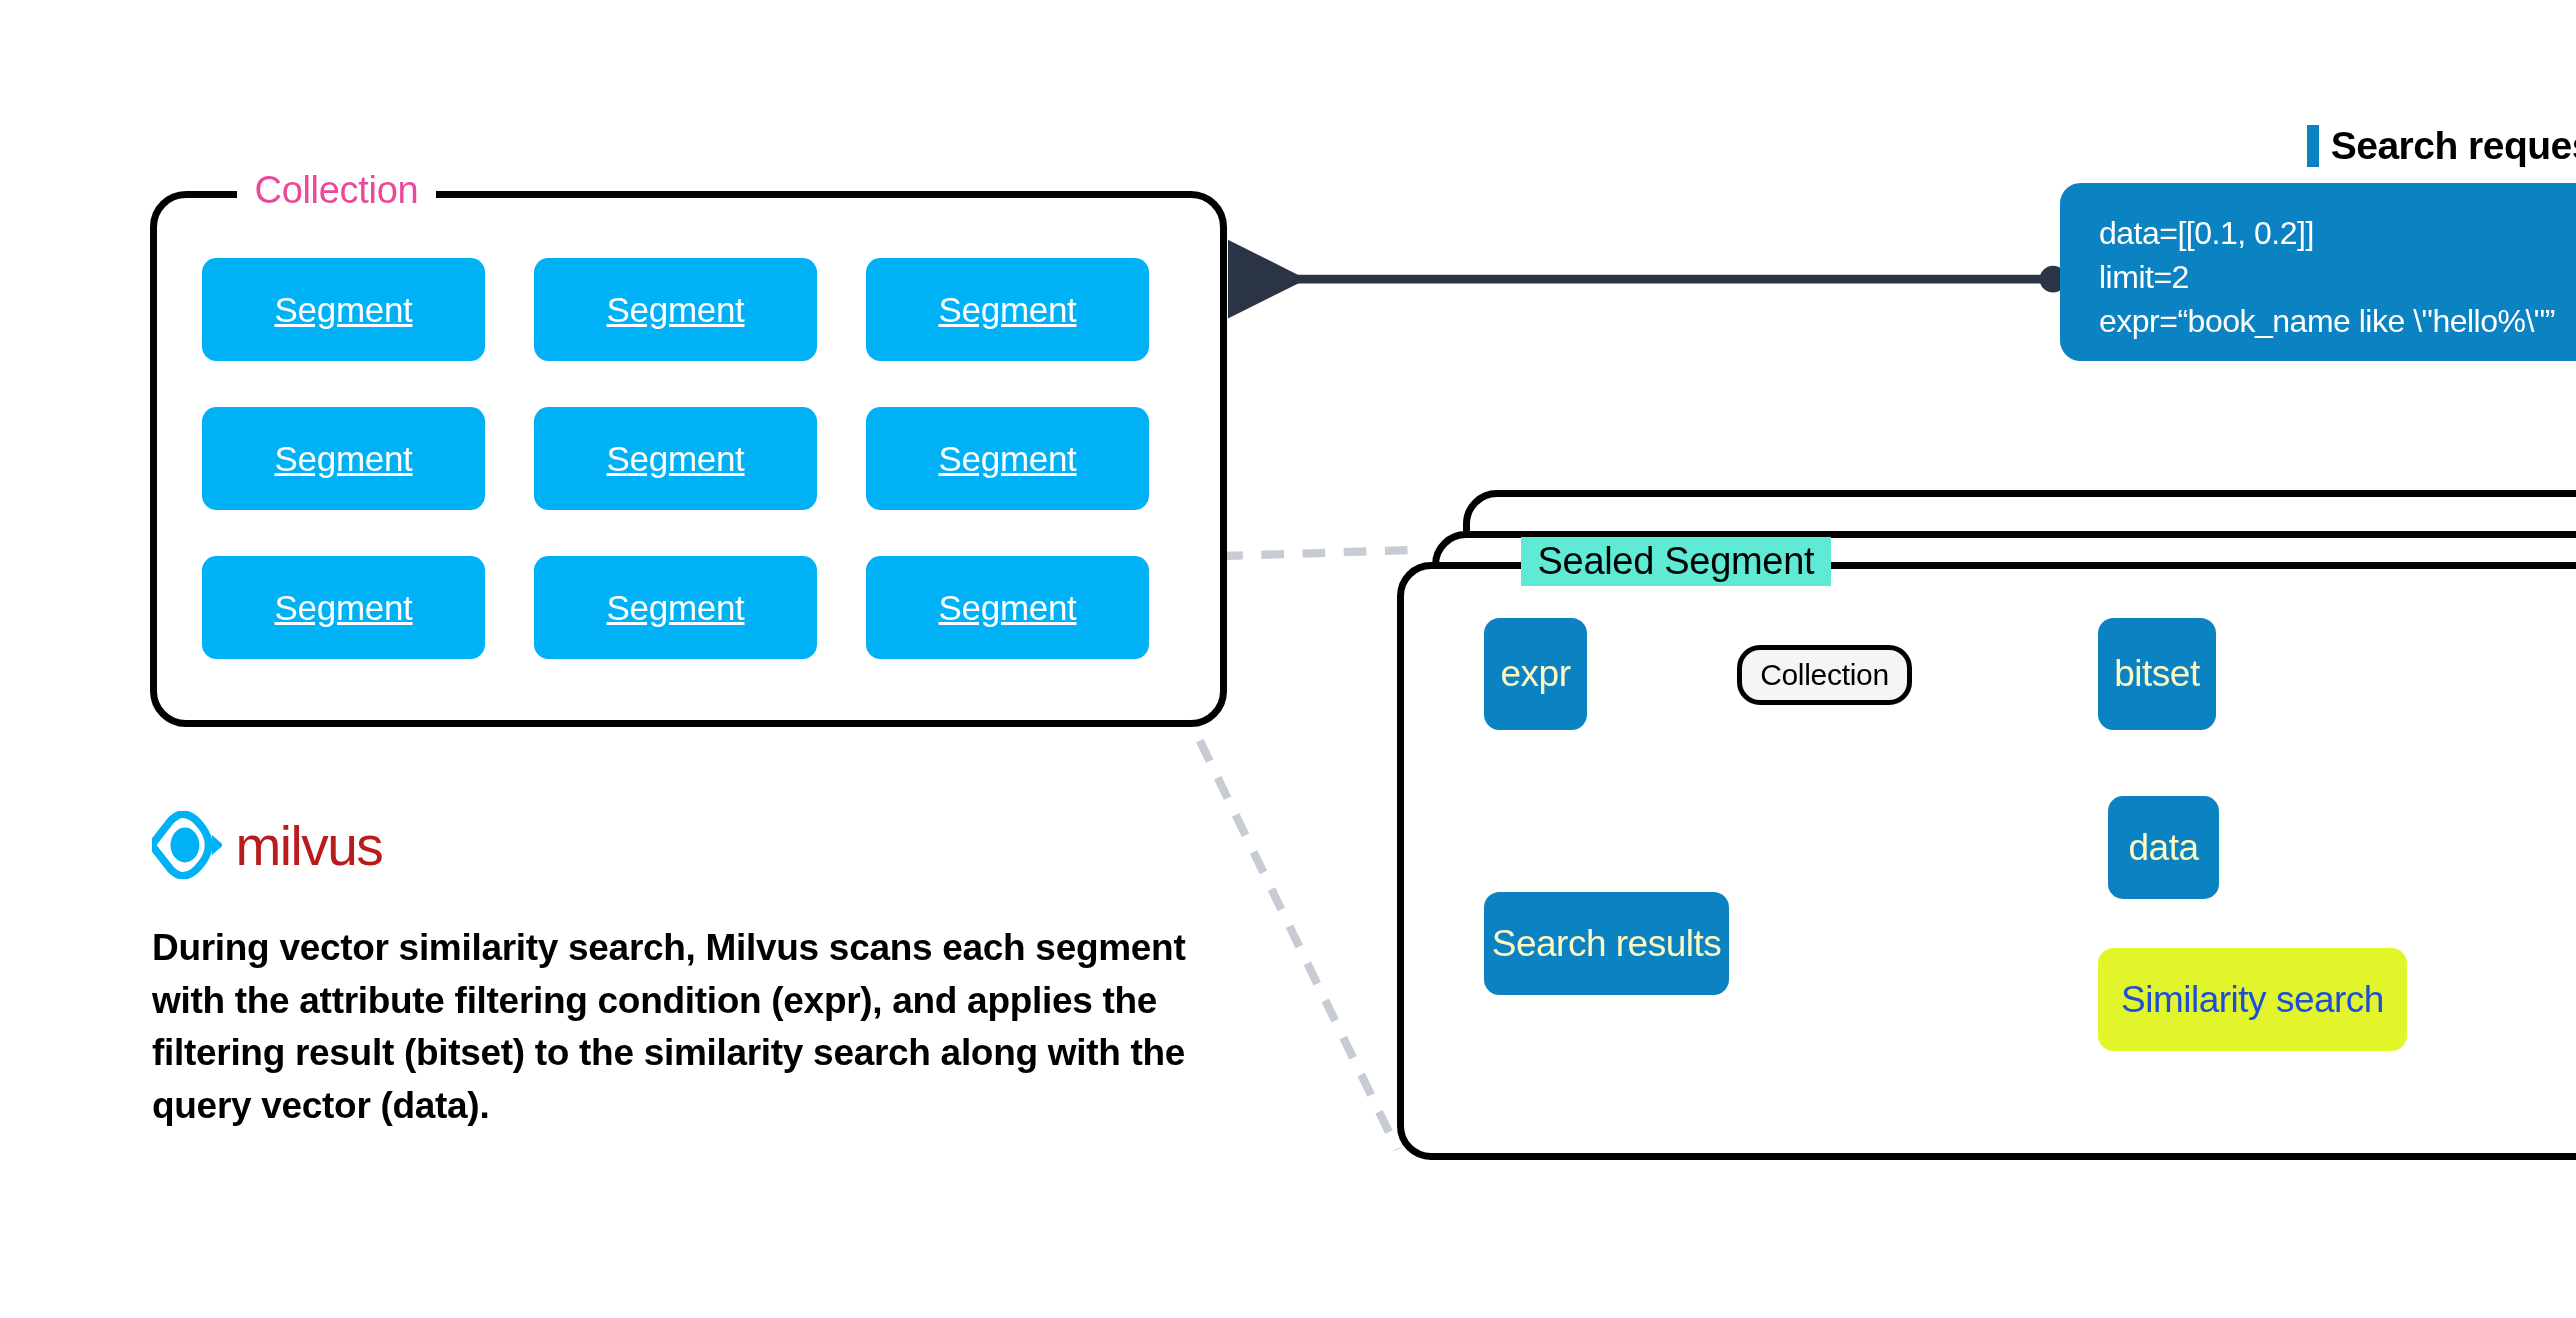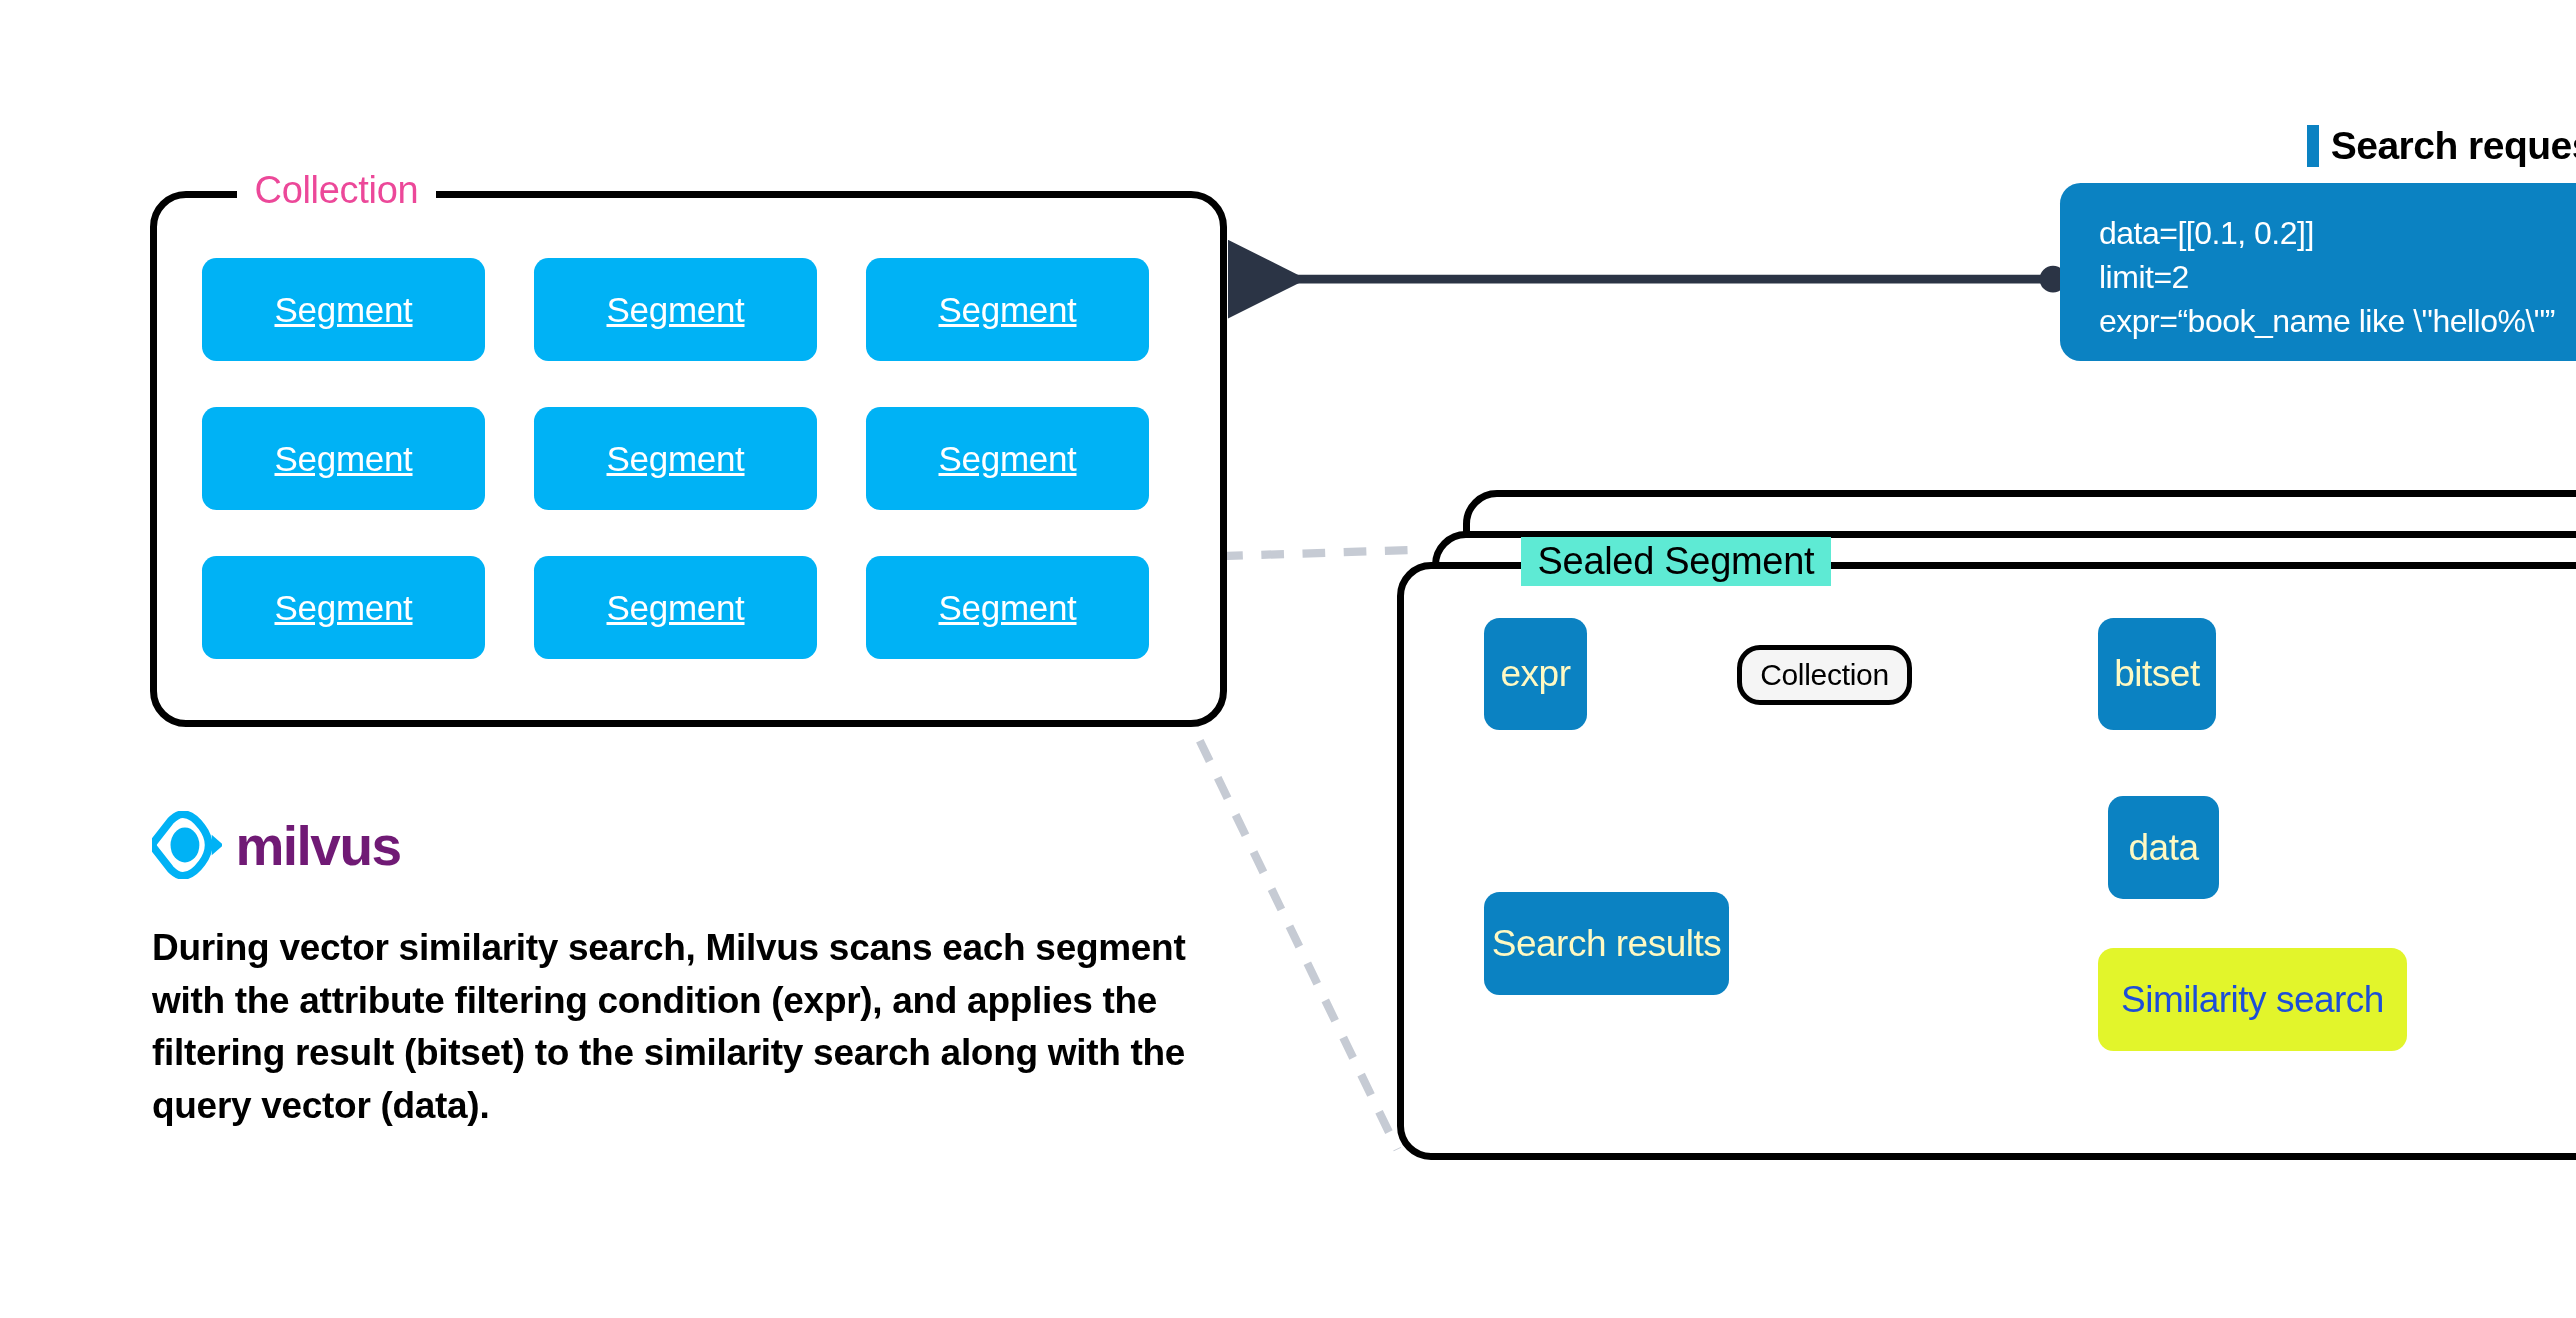--- a/index.html
+++ b/index.html
@@ -37,21 +37,21 @@
   .segment-card{
     background:#00B2F5;border-radius:14.4px;
     display:flex;align-items:center;justify-content:center;
     color:#ffffff;font-size:35px;font-weight:400;letter-spacing:-0.3px;text-decoration:underline;
   }
 
   
   #milvus-logo{left:152px;top:809px;width:361px;height:72px;display:flex;align-items:center;gap:13.4px;}
   #milvus-mark{width:70px;height:68px;flex:0 0 auto;}
   #milvus-wordmark{
-    font-size:55px;font-weight:700;color:#701a75;letter-spacing:-1.5px;
+    font-size:55px;font-weight:400;color:#b91c1c;letter-spacing:-1.5px;
     line-height:1;margin-top:3.1px;
   }
 
   
   #caption{
     left:152px;top:922px;width:1092px;
     font-size:37px;line-height:1.42;color:#000000;font-weight:700;
     letter-spacing:-0.3px;
   }
 

